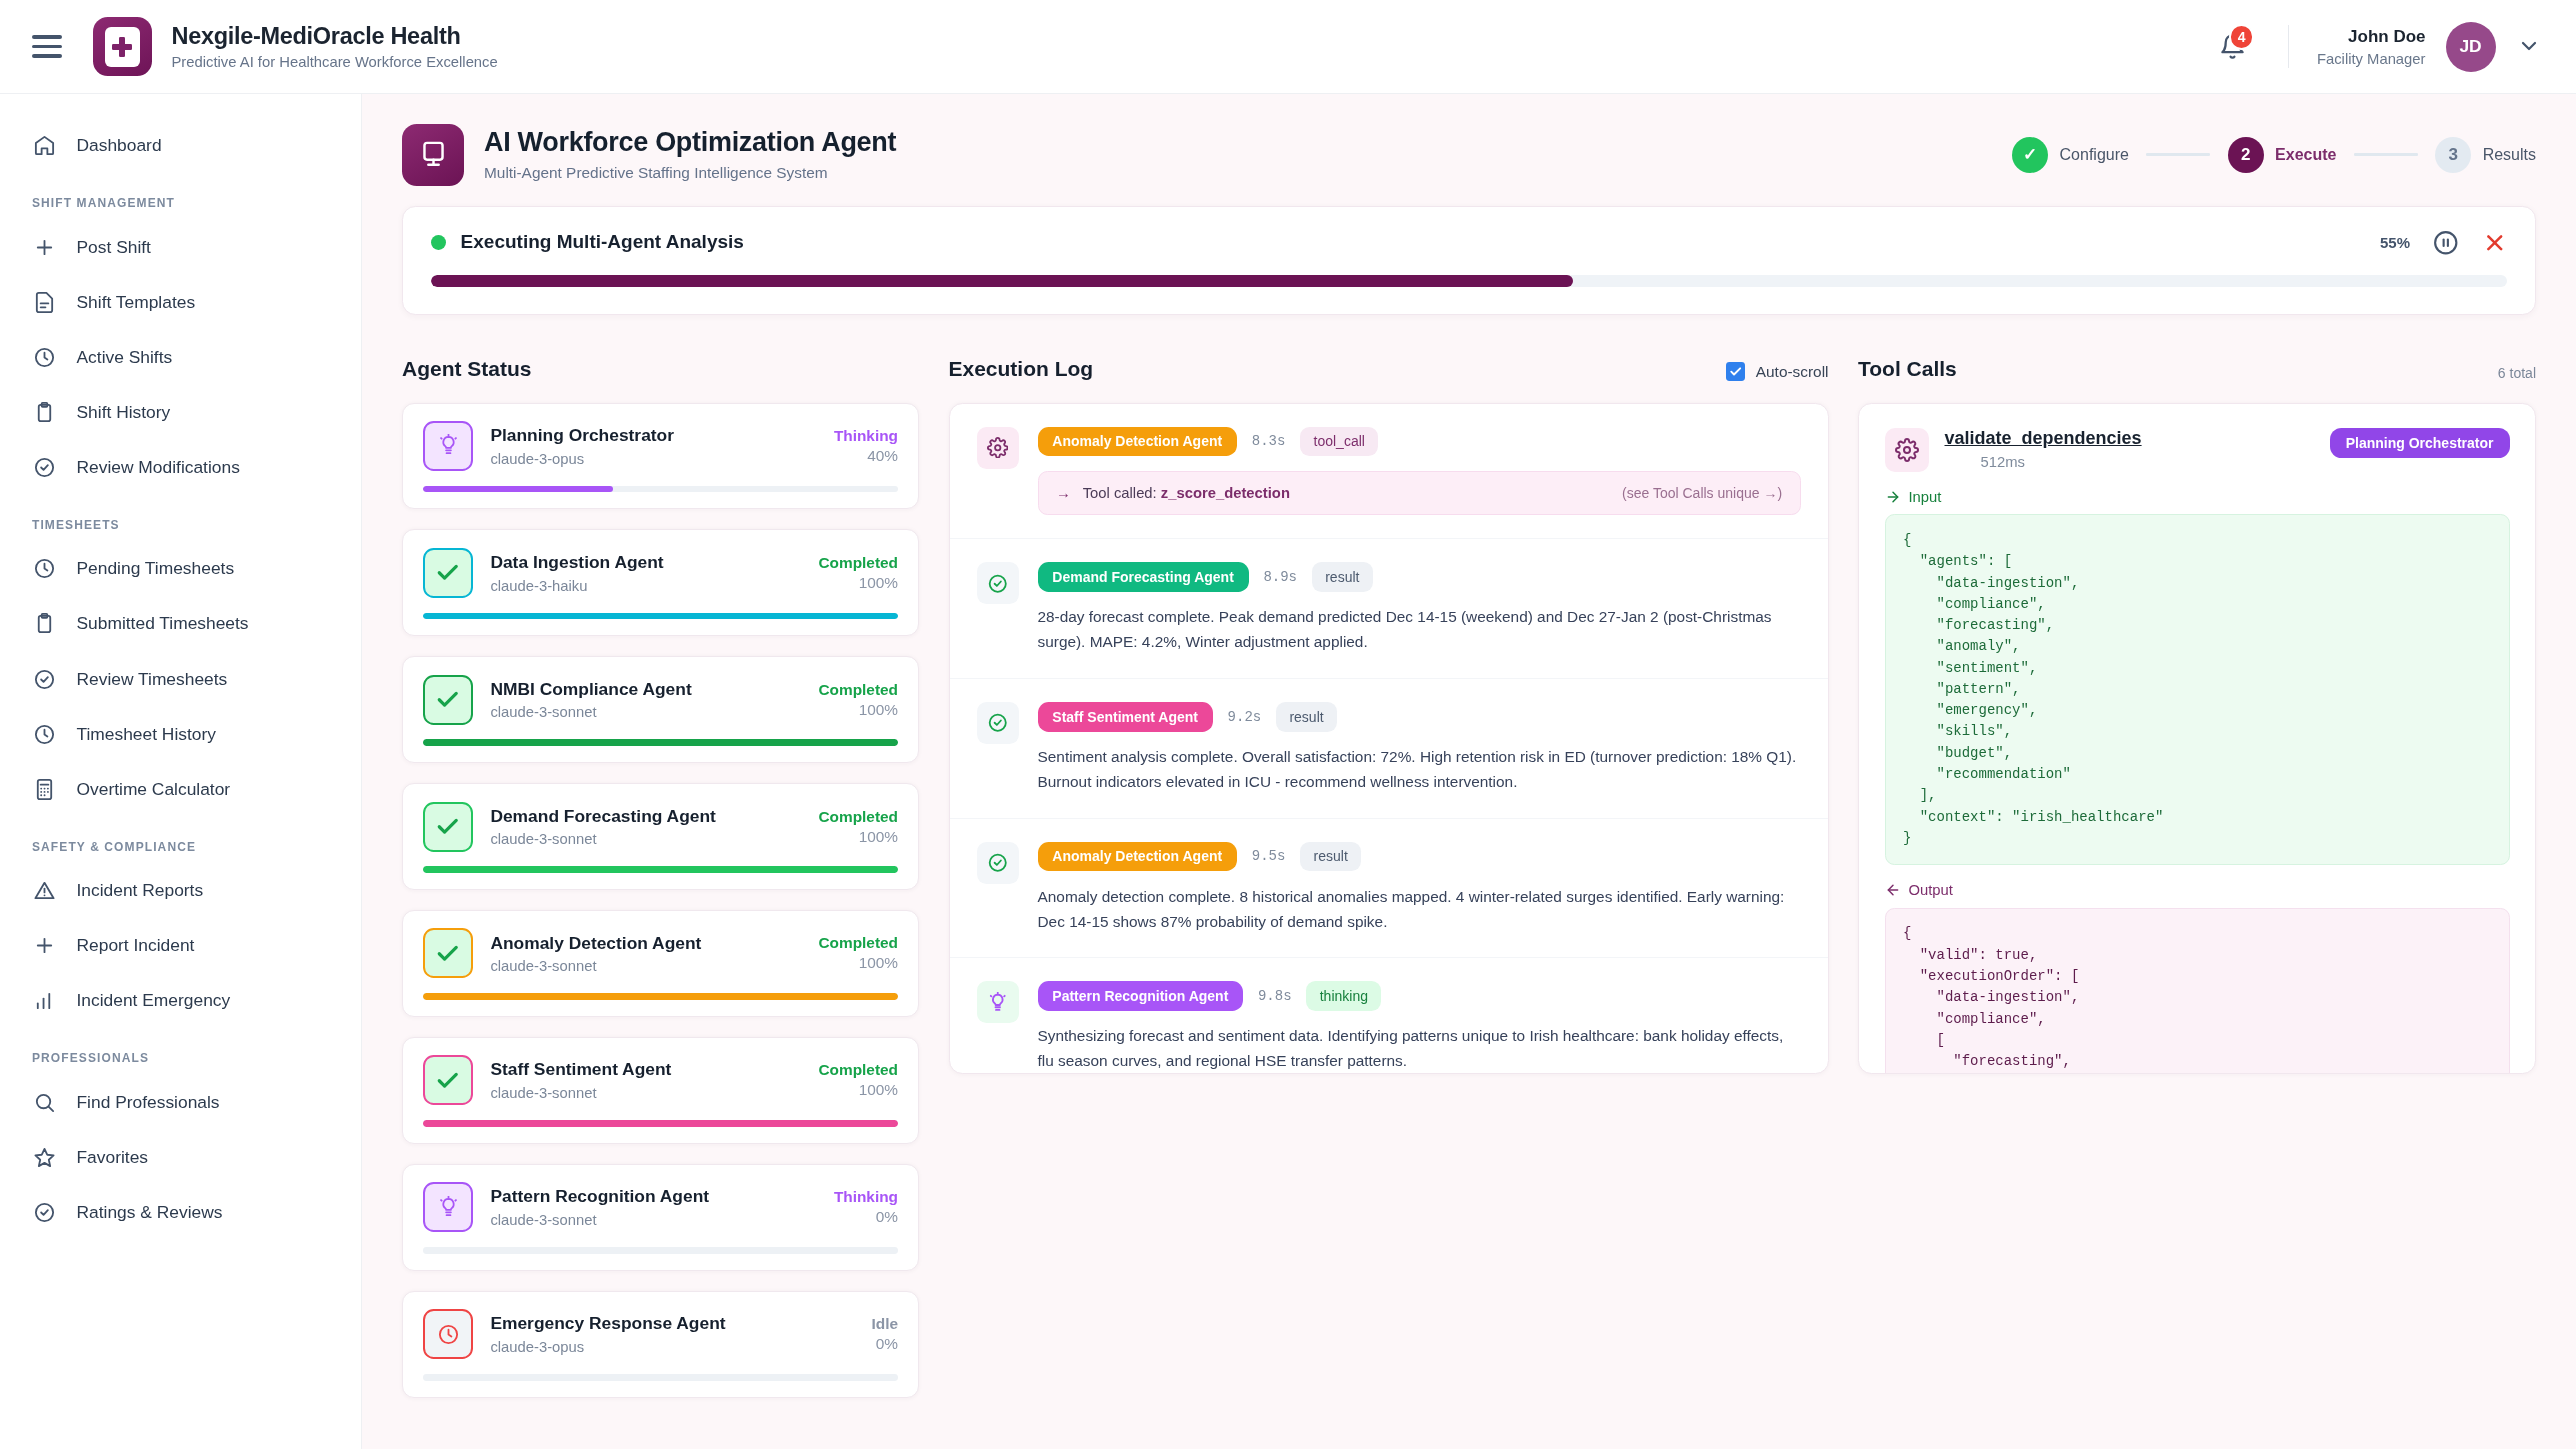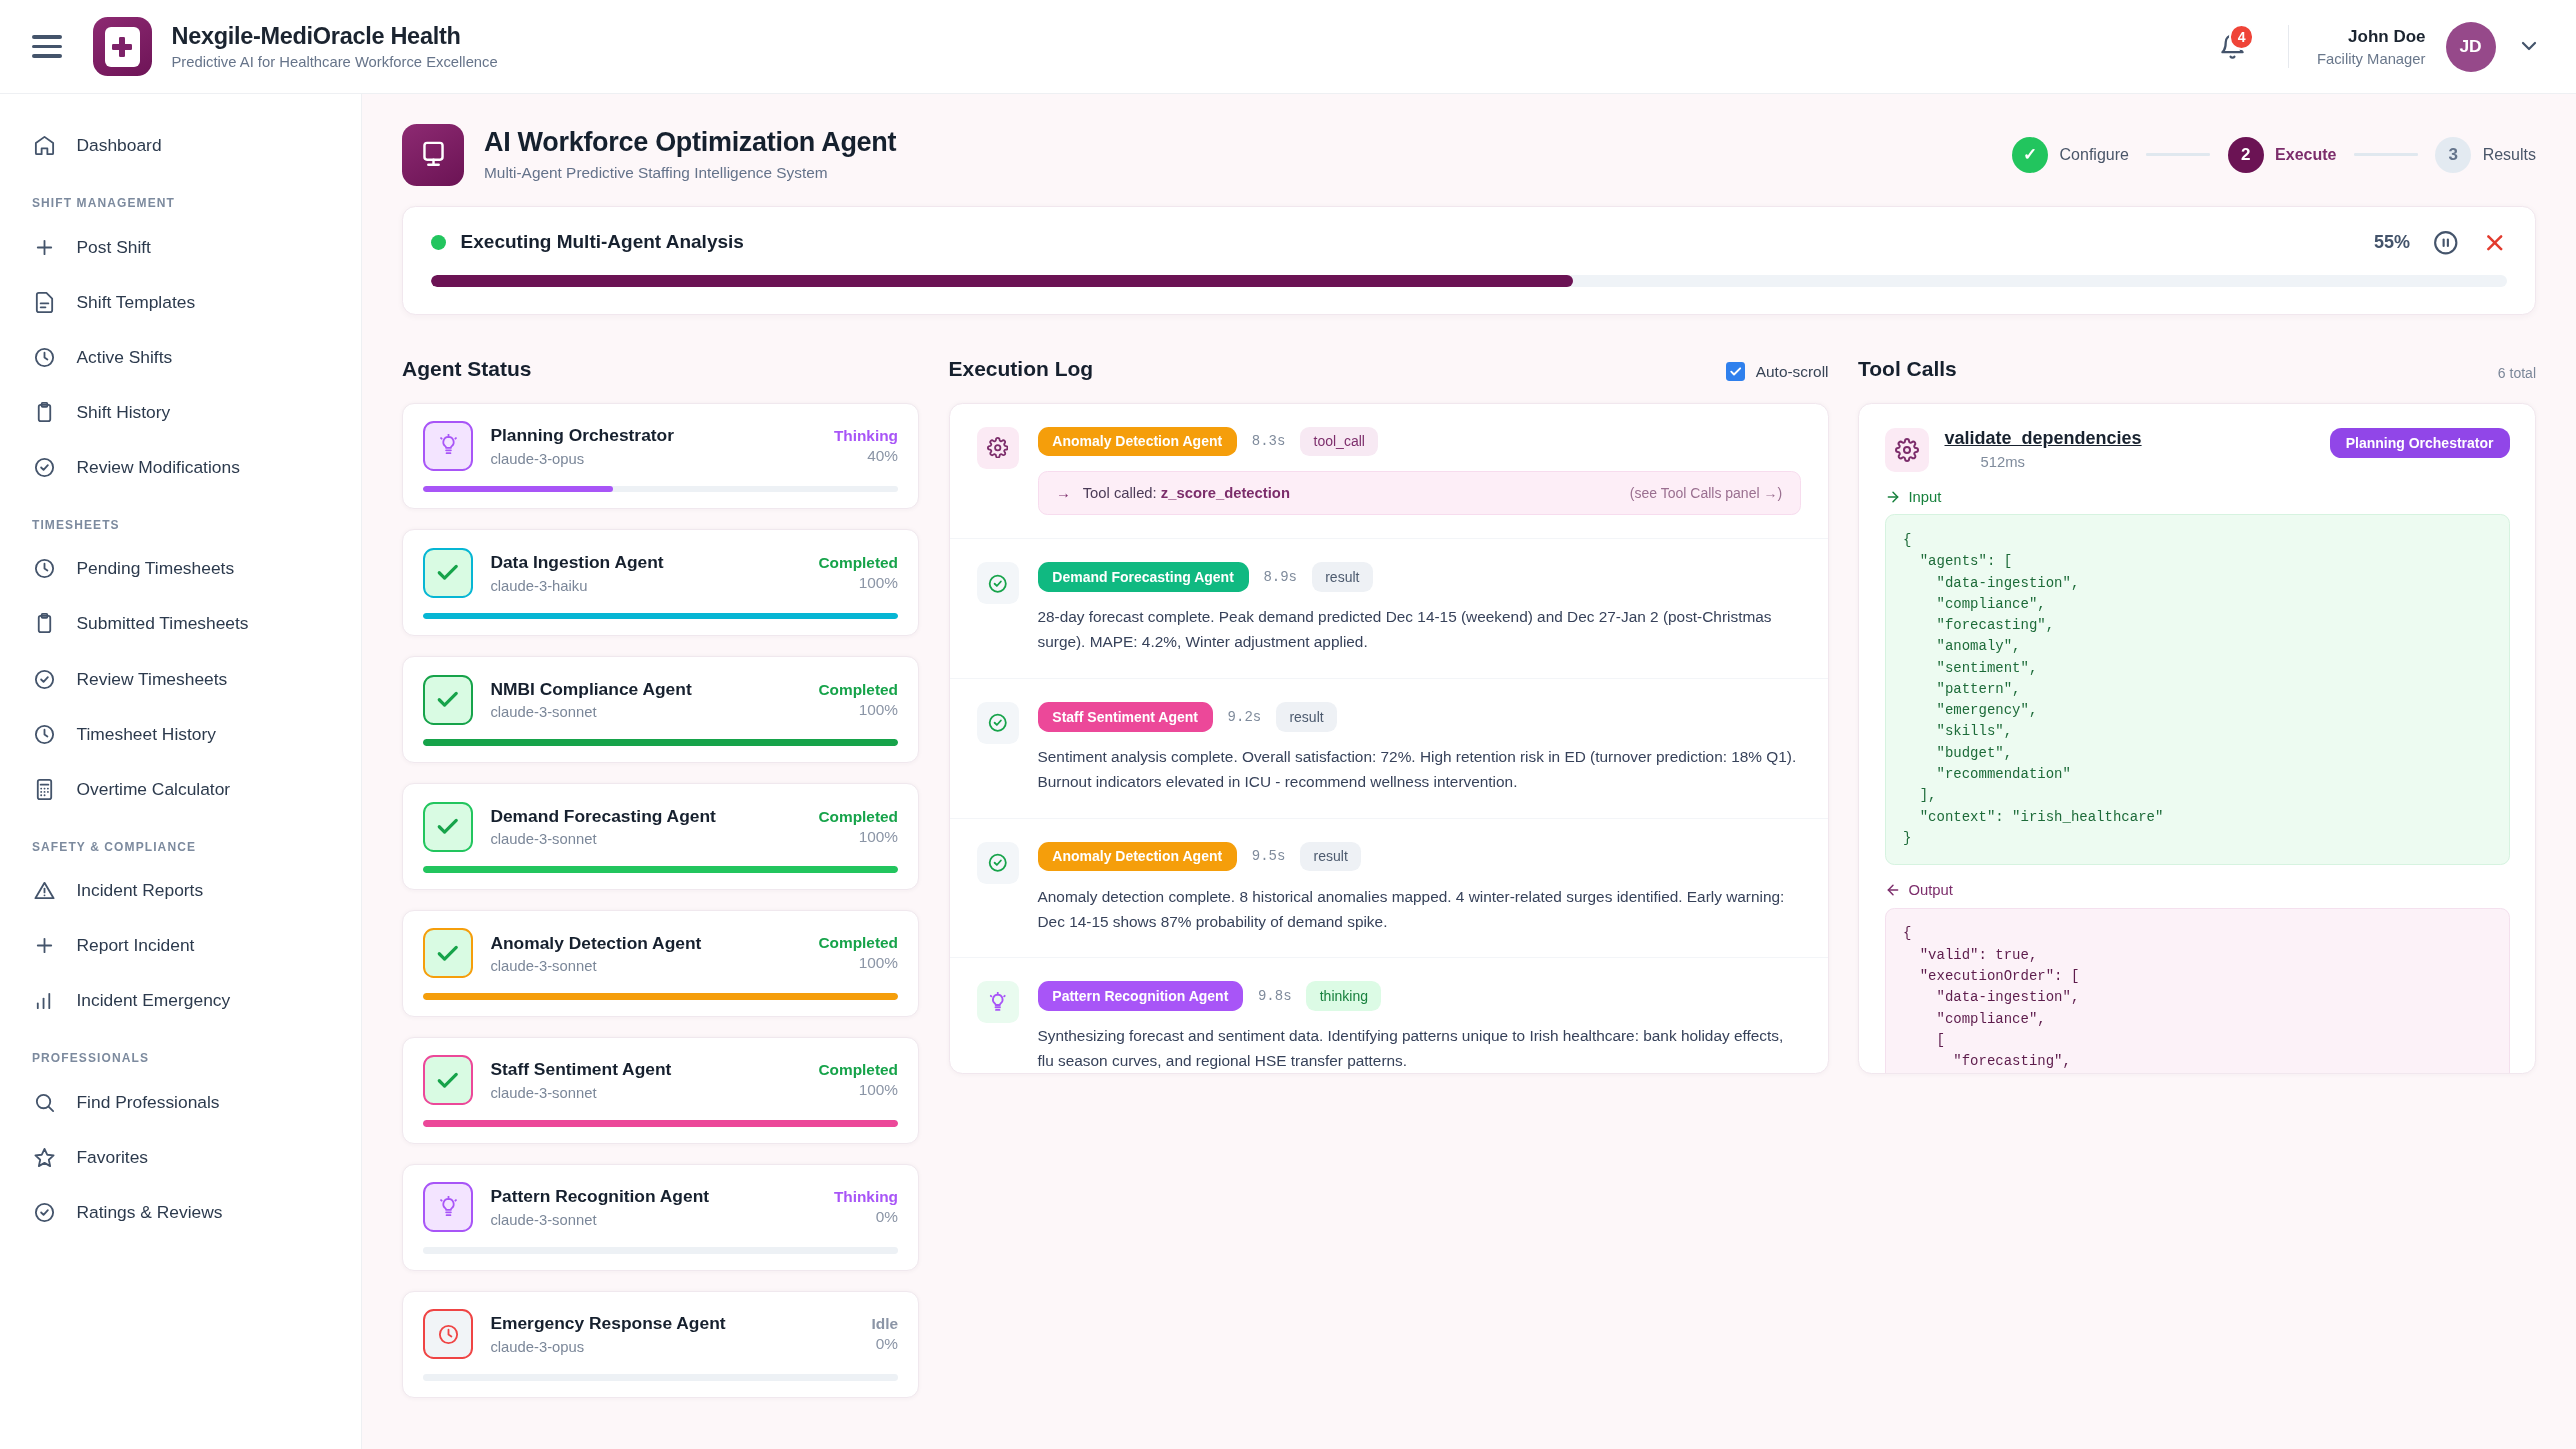--- a/index.html
+++ b/index.html
@@ -109,21 +109,21 @@
 
   
   .progress-card {
     background: #fff; border-radius: 13.4px; border: 1.3px solid #f1e7ee;
     padding: 23px 28px 27px 28px; box-shadow: 0 1.3px 6.7px rgba(40,20,50,.04);
   }
   .progress-top { display: flex; align-items: center; }
   .live-dot { width: 14.8px; height: 14.8px; border-radius: 50%; background: #22c55e; margin-right: 14.8px; }
   .progress-label { font-size: 19px; font-weight: 700; color: #17212f; }
   .progress-ctrls { margin-left: auto; display: flex; align-items: center; gap: 23px; }
-  .pct { font-size: 18px; font-weight: 700; color: #44546b; }
+  .pct { font-size: 15px; font-weight: 700; color: #44546b; }
   .ctrl-btn { cursor: pointer; display:flex; align-items:center; }
   .progress-track { height: 12px; border-radius: 6px; background: #eff3f7; margin-top: 20px; overflow: hidden; }
   .progress-fill { height: 100%; border-radius: 6px; background: #6b1354; }
 
   
   .panels { display: flex; gap: 29.5px; margin-top: 35px; height: 738px; }
   .col-agents { width: 517px; flex: 0 0 517px; }
   .col-log { flex: 1 1 auto; min-width: 0; }
   .col-tools { width: 678px; flex: 0 0 678px; }
 
@@ -699,21 +699,21 @@
                 </div>
                 <div class="log-body">
                   <div class="log-tags">
                     <span class="agent-chip" style="background:#f59e0b">Anomaly Detection Agent</span>
                     <span class="log-time">8.3s</span>
                     <span class="kind-chip kind-tool">tool_call</span>
                   </div>
                   <div class="tool-callout">
                     <span class="arrow">→</span>
                     <span>Tool called: <b>z_score_detection</b></span>
-                    <span class="hint">(see Tool Calls panel →)</span>
+                    <span class="hint">(see Tool Calls unique →)</span>
                   </div>
                 </div>
               </div>
               <div class="log-entry">
                 <div class="log-ico" style="background:#f3f6f9">
                   <svg width="21.5" height="21.5" viewBox="0 0 24 24" fill="none" stroke="#16a34a" stroke-width="2" stroke-linecap="round" stroke-linejoin="round">
                     <circle cx="12" cy="12" r="9"></circle>
                     <polyline points="8.5 12 11 14.5 15.5 9.5"></polyline>
                   </svg>
                 </div>

